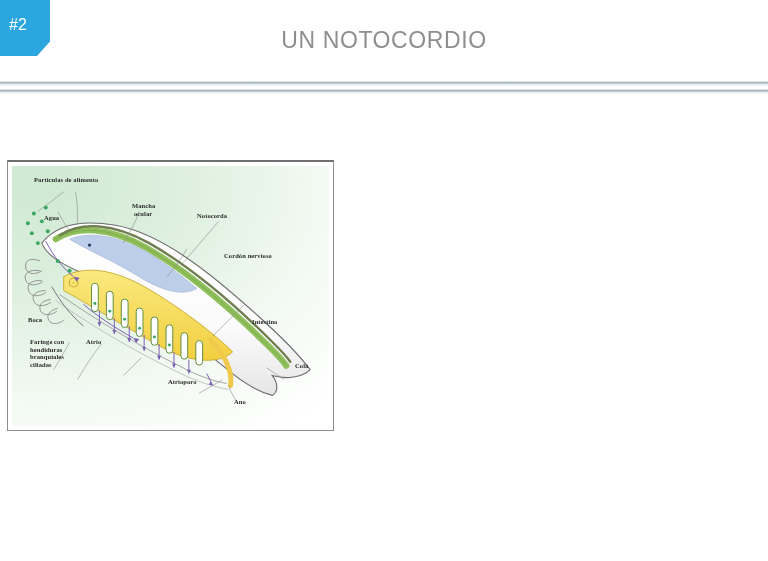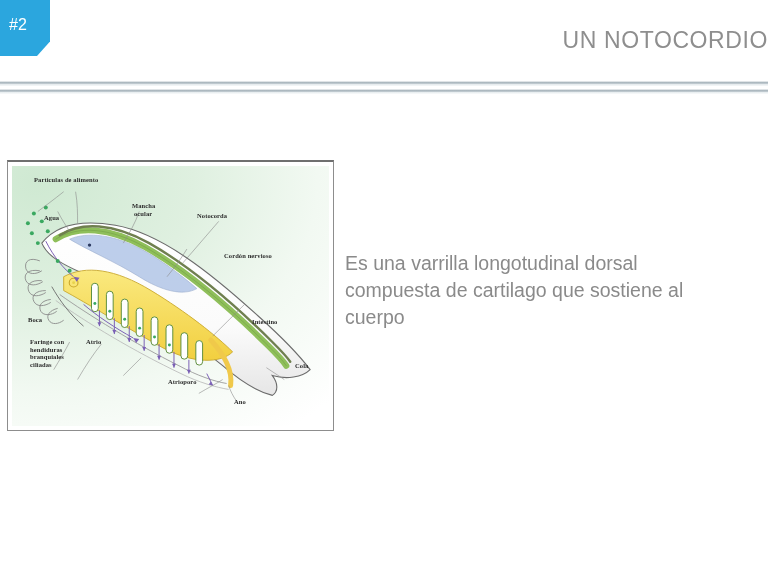--- a/index.html
+++ b/index.html
@@ -52,21 +52,21 @@
     letter-spacing: 0.2px;
     line-height: 1;
     font-family: "Liberation Sans", sans-serif;
   }
 
   .slide-title {
     position: absolute;
     left: 0;
     top: 27px;
     width: 768px;
-    text-align: right;
+    text-align: center;
     font-size: 23px;
     color: #8e8e8e;
     letter-spacing: 0.6px;
     font-family: "Liberation Sans", sans-serif;
     white-space: nowrap;
   }
 
   
   .rule-group {
     position: absolute;
@@ -347,16 +347,15 @@
 
         <div class="fig-label" style="left:156px; top:212px;">Atrioporo</div>
 
         <div class="fig-label" style="left:222px; top:232px;">Ano</div>
 
         <div class="fig-label" style="left:283px; top:196px;">Cola</div>
 
       </div>
     </div>
 
-    <div class="body-text">Es una varrilla longotudinal dorsal compuesta de cartilago que sostiene al cuerpo</div>
 
   </div>
 </div>
 
 </body></html>

